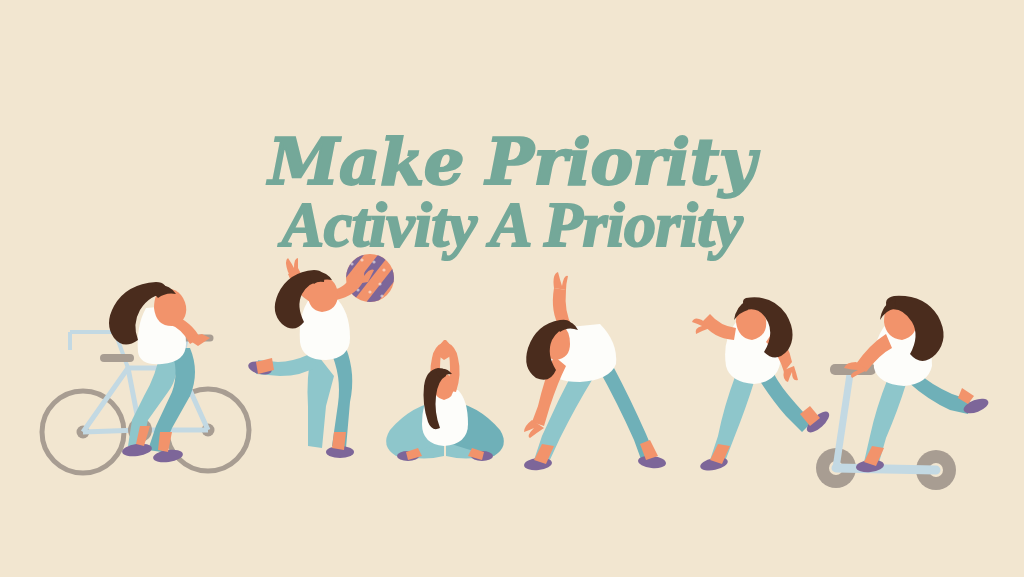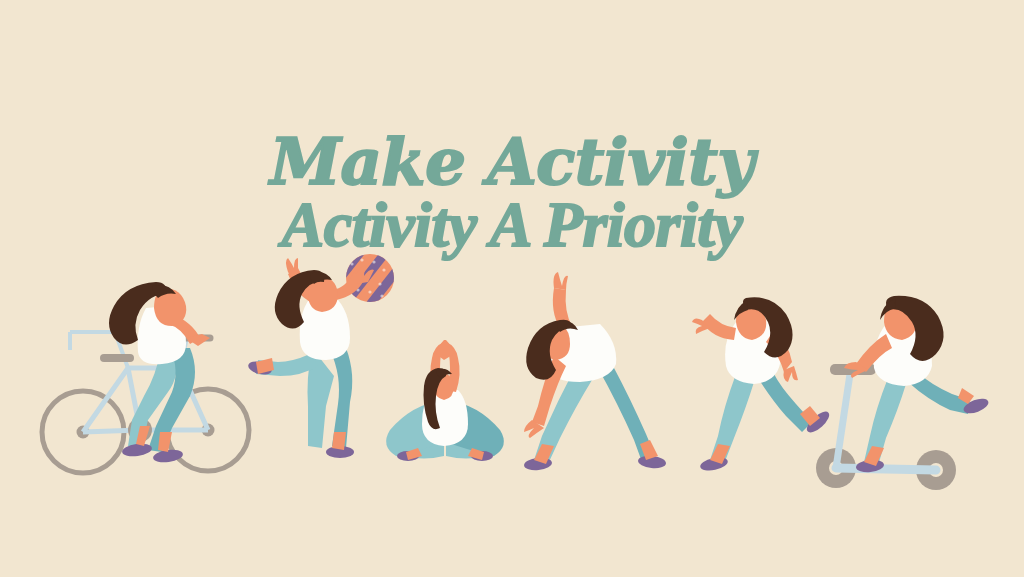--- a/index.html
+++ b/index.html
@@ -34,21 +34,21 @@
   #headline .l2 { display:block; font-size: 64px; font-family: Liberation Serif, serif; }
   .figure { position: absolute; }
   svg { display: block; overflow: visible; }
 </style>
 </head>
 <body>
 
 <div id="poster">
 
   <h1 id="headline">
-    <span class="l1">Make Activity</span>
+    <span class="l1">Make Priority</span>
     <span class="l2">Activity A Priority</span>
   </h1>
 
   <div class="figure" style="left:40px; top:280px;">
     <svg width="215" height="200" viewBox="0 0 215 200">
       <g>
         <circle cx="43" cy="152" r="41" fill="none" stroke="#a89d92" stroke-width="5"></circle>
         <circle cx="168" cy="150" r="41" fill="none" stroke="#a89d92" stroke-width="5"></circle>
         <circle cx="43" cy="152" r="6.5" fill="#a89d92"></circle>
         <circle cx="168" cy="150" r="6.5" fill="#a89d92"></circle>

